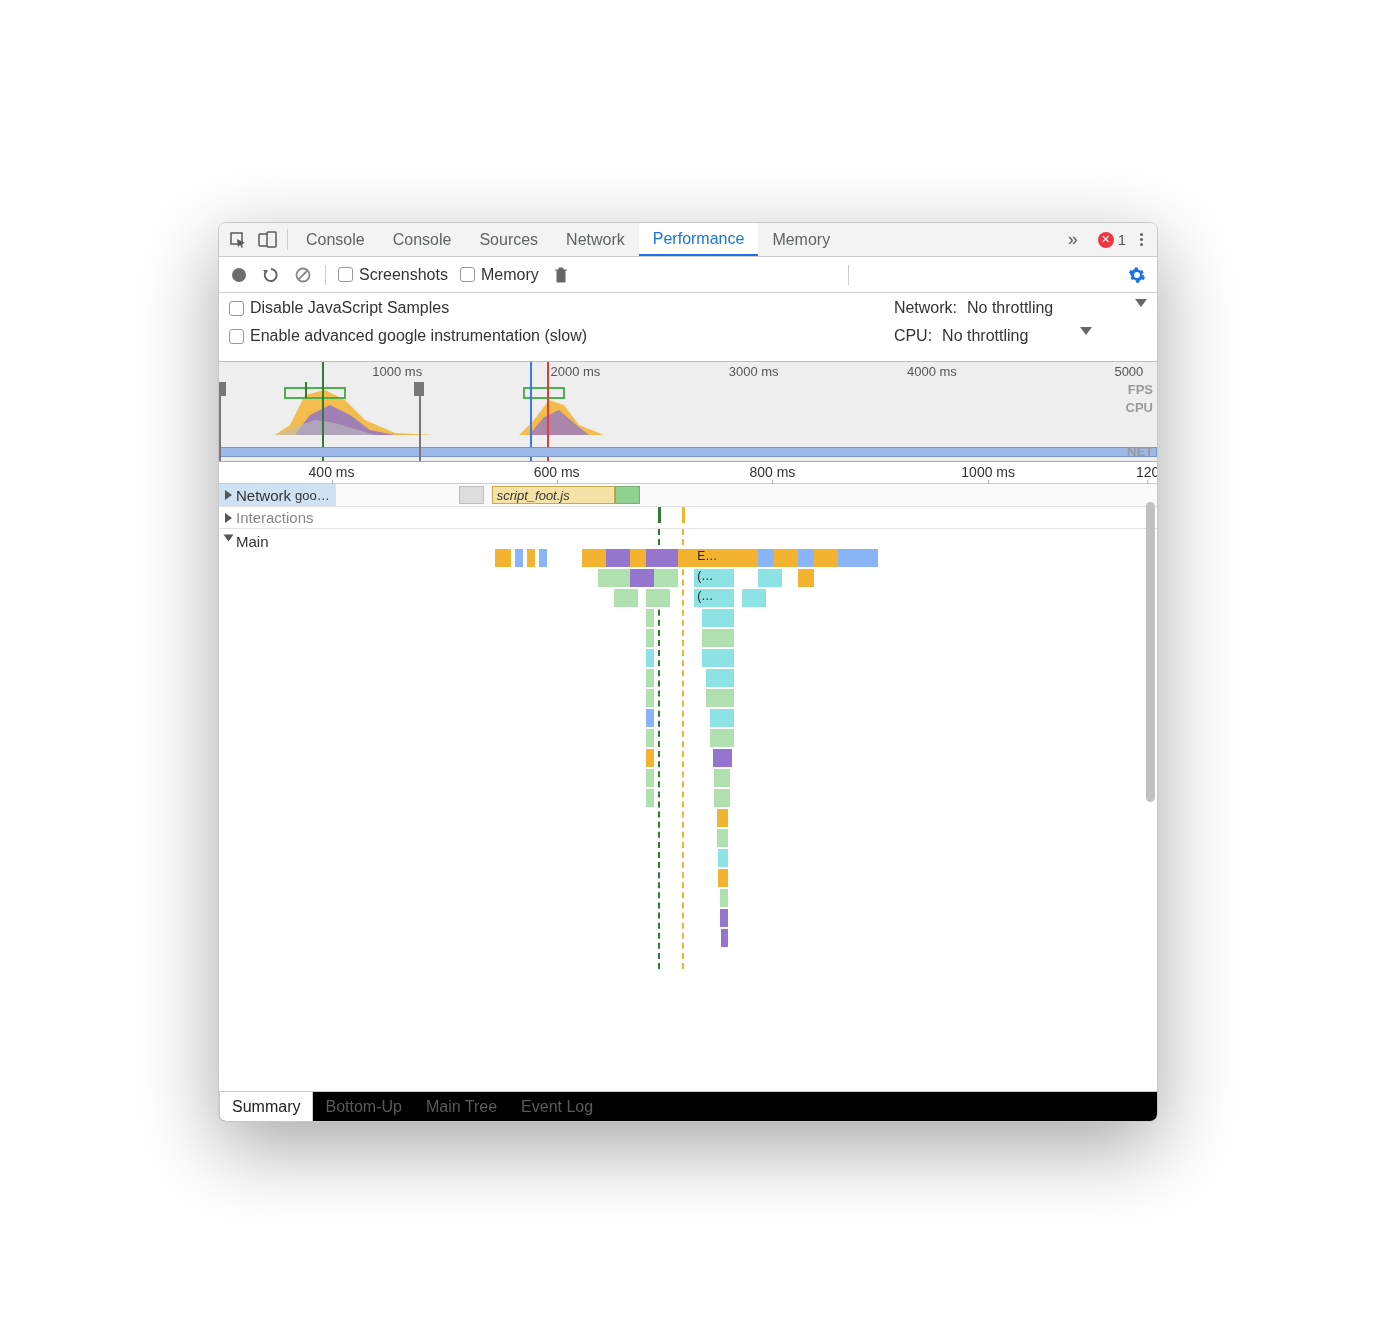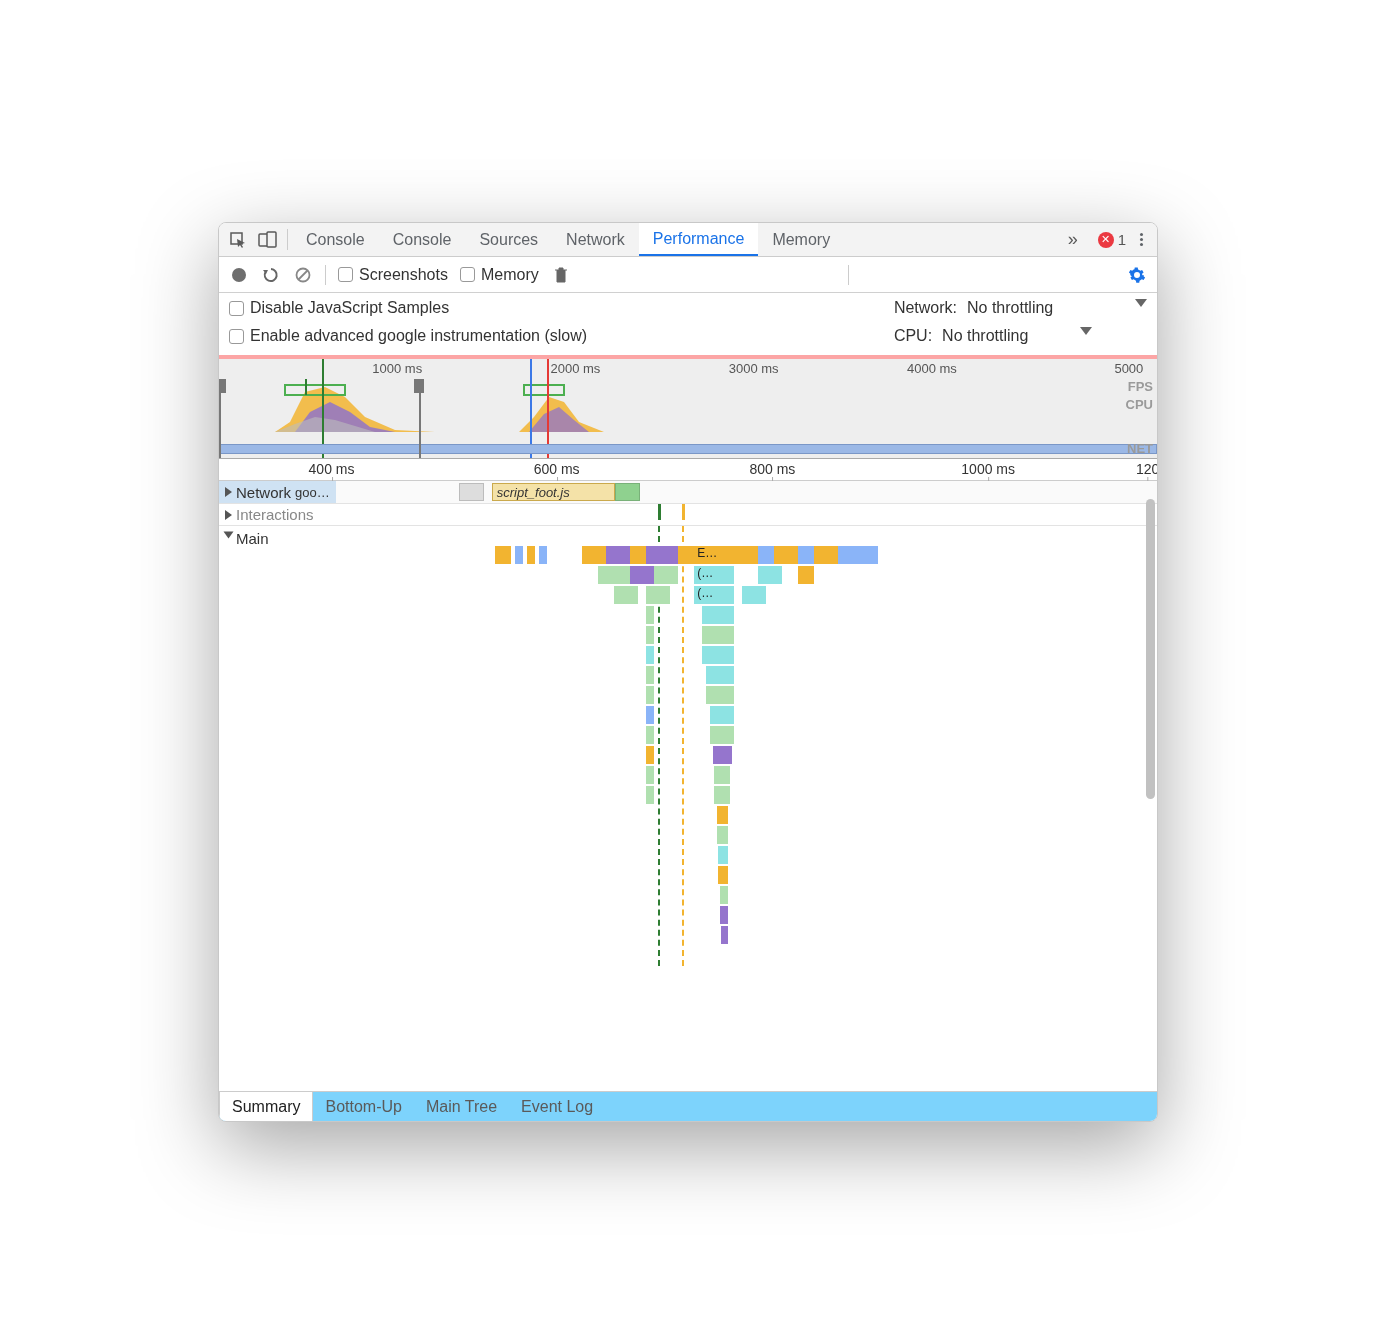--- a/index.html
+++ b/index.html
@@ -77,22 +77,22 @@
     background:#fff;
   }
   .perfbar .pipe2 { width:1px; height:20px; background:#ccc;}
   .ico { width:20px; height:20px; display:flex; align-items:center; justify-content:center; color:#666; cursor:pointer;}
   .record-dot{ width:14px;height:14px;border-radius:50%;background:#6e6e6e;}
   .chk { display:flex; align-items:center; gap:6px; color:#333; font-size:16px;}
   .chkbox{ width:15px;height:15px;border:1px solid #999;border-radius:3px;background:#fff;}
   .gear { margin-left:auto; color:#1a73e8;}
   
   .settings {
-    border-bottom:4px solid #fca5a5;
-    padding:6px 10px 10px;
+    border-bottom:1px solid #fca5a5;
+    padding:6px 10px 16px;
     display:grid;
     grid-template-columns: 1fr auto;
     row-gap:10px; column-gap:30px;
     font-size:16px;
     color:#333;
     background:#fff;
   }
   .settings .left { display:flex; align-items:center; gap:8px;}
   .settings .right2 { display:flex; align-items:center; gap:10px;}
   .sel { display:flex; gap:6px; }
@@ -142,21 +142,21 @@
   .interactions-track { height:16px; background:#fff;}
   .main-track .track-body { background:#fff; }
   .flame { position:relative; height:440px;}
   .bar { position:absolute; height:18px; }
   .bar.lbl { font-size:12px; color:#222; padding:0 3px; overflow:hidden; white-space:nowrap;}
   
   .bottom-tabs {
     margin-top:auto;
     height:30px;
     border-top:1px solid #ccc;
-    background:#7dd3fc;
+    background:#000000;
     display:flex; align-items:stretch;
     font-size:16px;
   }
   .btab { padding:0 12px; display:flex; align-items:center; color:#5a5a5a; cursor:pointer;}
   .btab.active { background:#fff; border:1px solid #ccc; border-bottom:none; color:#222; margin-top:-1px;}
   
   .vscroll { position:absolute; right:0; top:0; bottom:0; width:14px;}
   .vthumb { position:absolute; right:2px; width:9px; background:#c1c1c1; border-radius:5px;}
   svg { overflow:visible;}
   .dash-line { position:absolute; top:0; bottom:0; width:0; border-left:2px dashed; }

